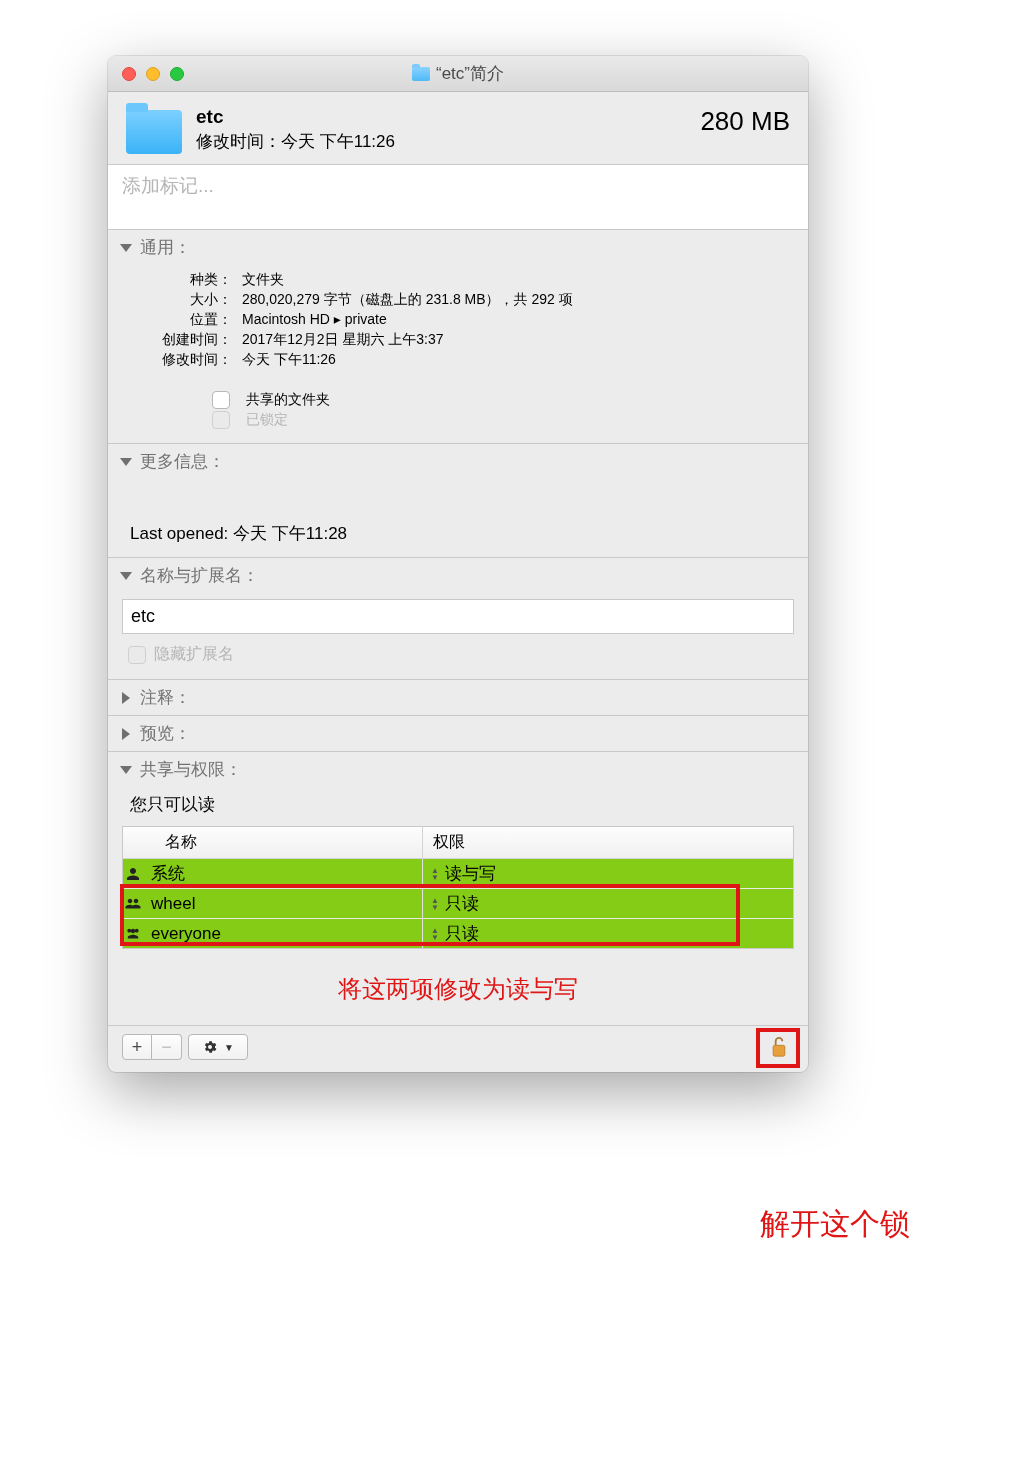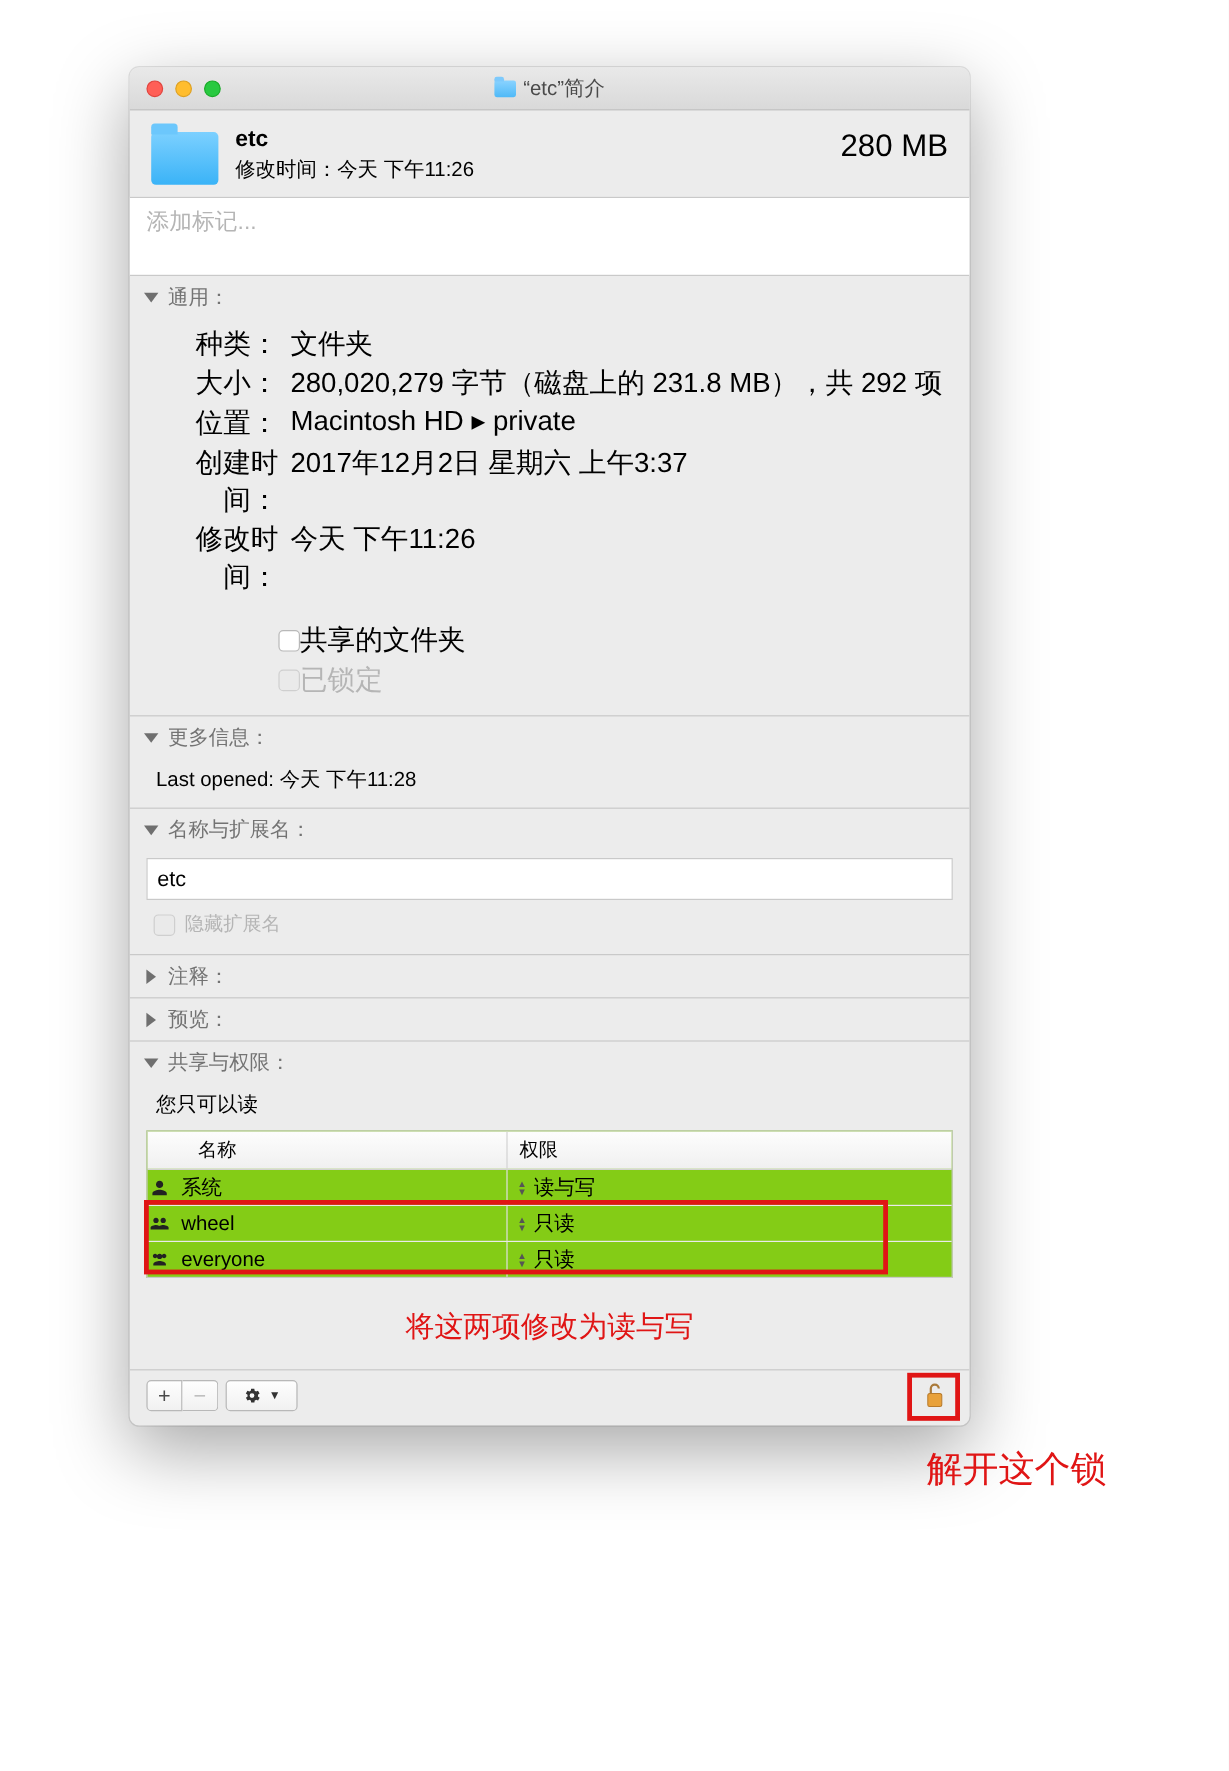--- a/index.html
+++ b/index.html
@@ -80,32 +80,32 @@
     .section-head {
       display:flex; align-items:center; gap:4px;
       padding:6px 12px; font-size:17px; color:#737373;
       cursor:default;
     }
     .disclosure {
       width:0; height:0; display:inline-block;
     }
     .disclosure.open { border-left:6px solid transparent; border-right:6px solid transparent; border-top:8px solid #6f6f6f; margin-right:4px;}
     .disclosure.closed{ border-top:6px solid transparent; border-bottom:6px solid transparent; border-left:8px solid #6f6f6f; margin-right:6px; margin-left:2px;}
-    .section-body { padding: 6px 14px 14px 34px; font-size:23px; color:#000; }
+    .section-body { padding: 6px 14px 14px 34px; font-size:14px; color:#000; }
     .kv { display:flex; margin-bottom:2px; }
     .kv .k { width: 90px; text-align:right; margin-right:10px; }
     .kv .v { flex:1; }
-    .checkbox-row { display:flex; align-items:center; gap:0; margin-top:2px; margin-left:90px;}
+    .checkbox-row { display:flex; align-items:center; gap:16px; margin-top:2px; margin-left:70px;}
     .checkbox {
       width:18px; height:18px; border-radius:4px; background:#fff;
       border:1px solid #b8b8b8; flex-shrink:0;
     }
     .checkbox.disabled{ background:#eaeaea; border-color:#cfcfcf; }
     .disabled-text{ color:#b5b5b5; }
-    .more-body { padding:6px 14px 12px 22px; font-size:17px; }
+    .more-body { padding:6px 14px 12px 22px; font-size:17px;margin-top:37px; }
     .name-body { padding:6px 14px 14px 14px; }
     .name-input {
       width:100%; border:1px solid #c9c9c9; background:#fff;
       padding:6px 8px; font-size:18px; outline:none;
     }
     .name-hide { display:flex; align-items:center; gap:8px; margin-top:10px; margin-left:6px;}
     .perm-body { padding:4px 14px 0 14px; font-size:17px; }
     .perm-read { padding:2px 0 10px 8px; }
     .perm-table {
       border:1px solid #c9c9c9; background:#84cc16; position:relative;
@@ -128,21 +128,21 @@
       color:#555; margin-right:2px;
     }
     .red-box {
       position:absolute; border:4px solid #e01515; pointer-events:none;
     }
     .perm-annot {
       text-align:center; color:#e01515; font-size:24px;
       padding:24px 0 20px 0;
     }
     .lock-annot {
-      position:absolute; right:102px; top:1204px;
+      position:absolute; right:114px; top:1204px;
       color:#e01515; font-size:30px;margin-left:28px;
     }
     .toolbar {
       display:flex; align-items:center; gap:6px;
       padding:8px 14px 12px 14px; border-top:1px solid #c9c9c9;
       position:relative;
     }
     .sqbtn {
       width:30px; height:26px; border:1px solid #b8b8b8; border-radius:4px;
       background:linear-gradient(#fefefe,#f1f1f1);

